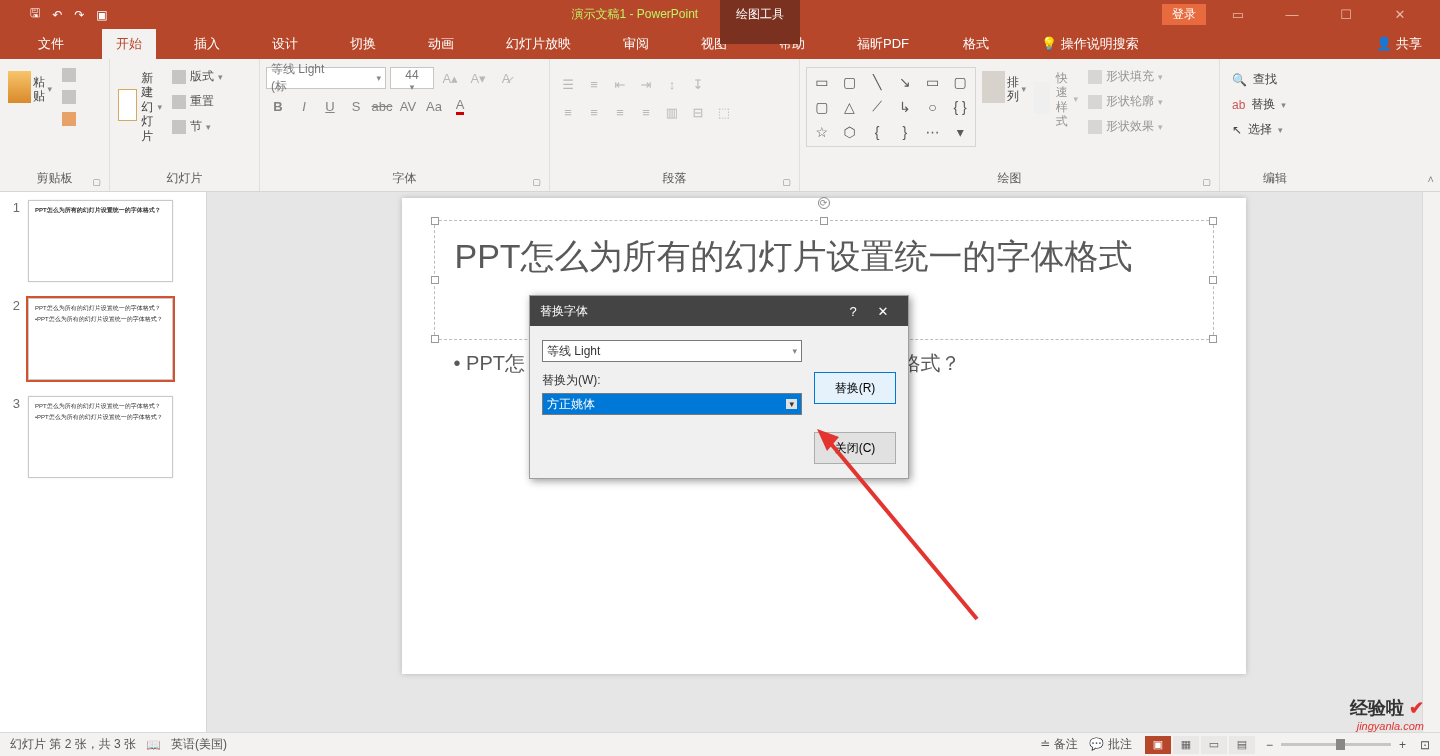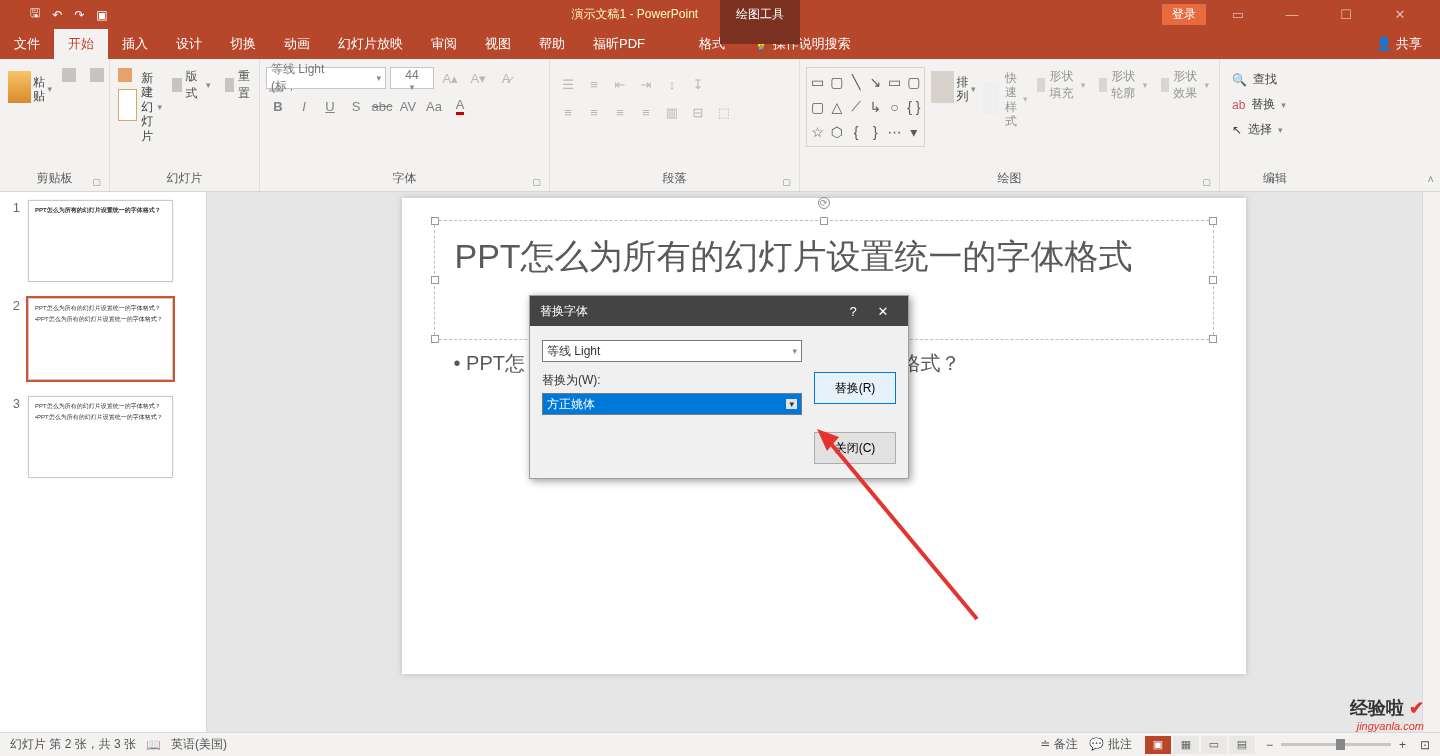--- a/index.html
+++ b/index.html
@@ -1,36 +1,36 @@
 <!DOCTYPE html>
 <html><head>
 <meta charset="utf-8">
 <style>
   * { box-sizing: border-box; margin: 0; padding: 0; font-family: "Microsoft YaHei", sans-serif; }
   body { background: #fff; width: 1440px; height: 756px; overflow: hidden; position: relative; }
   .titlebar { height: 29px; background: #b7472a; display: flex; align-items: center; color: #fff; font-size: 12px; }
   .title-qat { display: flex; align-items: center; gap: 12px; padding-left: 30px; }
   .title-qat span { cursor: pointer; }
-  .title-center { flex: 1; text-align: center; color: #fef9c3; }
+  .title-center { flex: 1; text-align: center; color: #bef264; }
   .title-tool { position: absolute; left: 720px; top: 0; height: 44px; width: 80px; background: #7b3120; color: #fff; font-size: 12px; display:flex; align-items:flex-start; justify-content:center; padding-top:6px;}
   .title-right { display: flex; align-items: center; gap: 10px; padding-right: 18px; }
   .login-btn { background: #e86a3f; padding: 2px 10px; color:#fff;}
   .win-btn { width: 44px; text-align: center; color: #e6b9a9; font-size:13px;}
   .menubar { height: 30px; background: #b7472a; display: flex; align-items: stretch; color: #fff; font-size: 13px; }
-  .menubar .tab { padding: 6px 14px 0; cursor: pointer; }
+  .menubar .tab { padding: 6px 14px 0; cursor: pointer; margin-left: 24px; }
   .menubar .tab.active { background: #f3f2f1; color: #b7472a; }
   .menubar .right { margin-left: auto; padding: 6px 18px 0; }
   .ribbon { height: 133px; background: #f3f2f1; border-bottom: 1px solid #d6d6d6; display: flex; position:relative;}
   .group { border-right: 1px solid #e1dfde; padding: 4px 6px 2px; display:flex; flex-direction:column; }
   .group-body { flex:1; display:flex; align-items:flex-start; gap:4px; padding-top:4px;}
   .group-label { text-align:center; font-size:12px; color:#5b5b5b; padding:2px 0; position:relative;}
   .group-label .launcher { position:absolute; right:2px; bottom:2px; font-size:9px; color:#888;}
   .big-btn { display:flex; flex-direction:row; align-items:center; justify-content:flex-end; width:48px; font-size:12px; color:#444; padding:4px 2px; text-align:center; line-height:1.2;}
   .big-btn .ico { width:32px; height:32px; background:#ddd; margin-bottom:4px;}
-  .mini-col { display:flex; flex-direction:row; gap:6px; font-size:12px; color:#555; }
+  .mini-col { display:flex; flex-direction:column; gap:6px; font-size:12px; color:#555; }
   .mini-item { display:flex; align-items:center; gap:4px; padding:1px 4px;}
   .mini-ico { width:14px; height:14px; background:#c7c5c3; display:inline-block;}
   .font-row { display:flex; align-items:center; gap:4px; }
   .font-select { width:120px; height:22px; border:1px solid #c8c6c4; background:#fff; font-size:12px; color:#777; padding:0 4px; display:flex; align-items:center; justify-content:space-between;gap:40px;}
   .size-select { width:44px; height:22px; border:1px solid #c8c6c4; background:#fff; font-size:12px; color:#777; padding:0 4px; display:flex; align-items:center; justify-content:space-between;flex-direction:column;}
   .btn-row { display:flex; gap:2px; margin-top:6px;}
   .rb { width:24px; height:22px; display:flex; align-items:center; justify-content:center; font-size:13px; color:#838383;}
   .rb.gray { color:#b9b8b7;}
   .shapes-gallery { width:170px; height:80px; border:1px solid #d6d5d3; background:#f3f2f1; display:grid; grid-template-columns:repeat(6,1fr); grid-template-rows:repeat(3,1fr); gap:2px; padding:2px;}
   .shape-ico { display:flex; align-items:center; justify-content:center; font-size:14px; color:#5a5a5a;}

